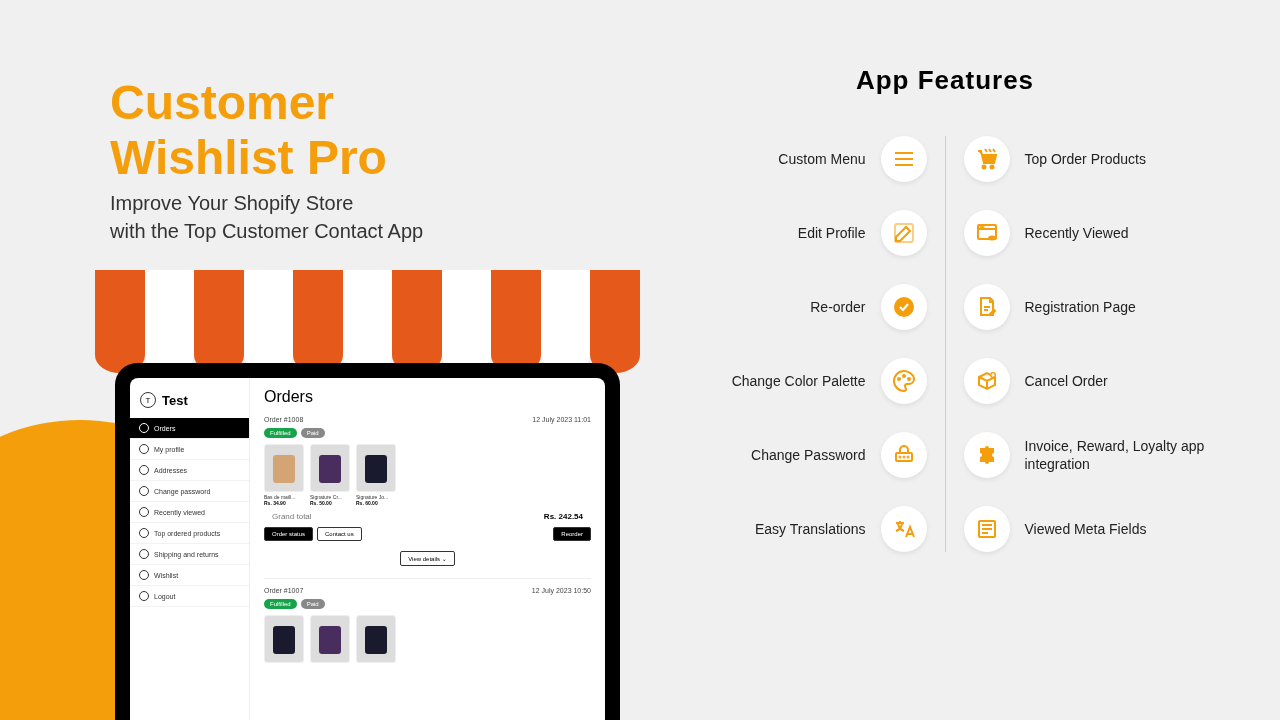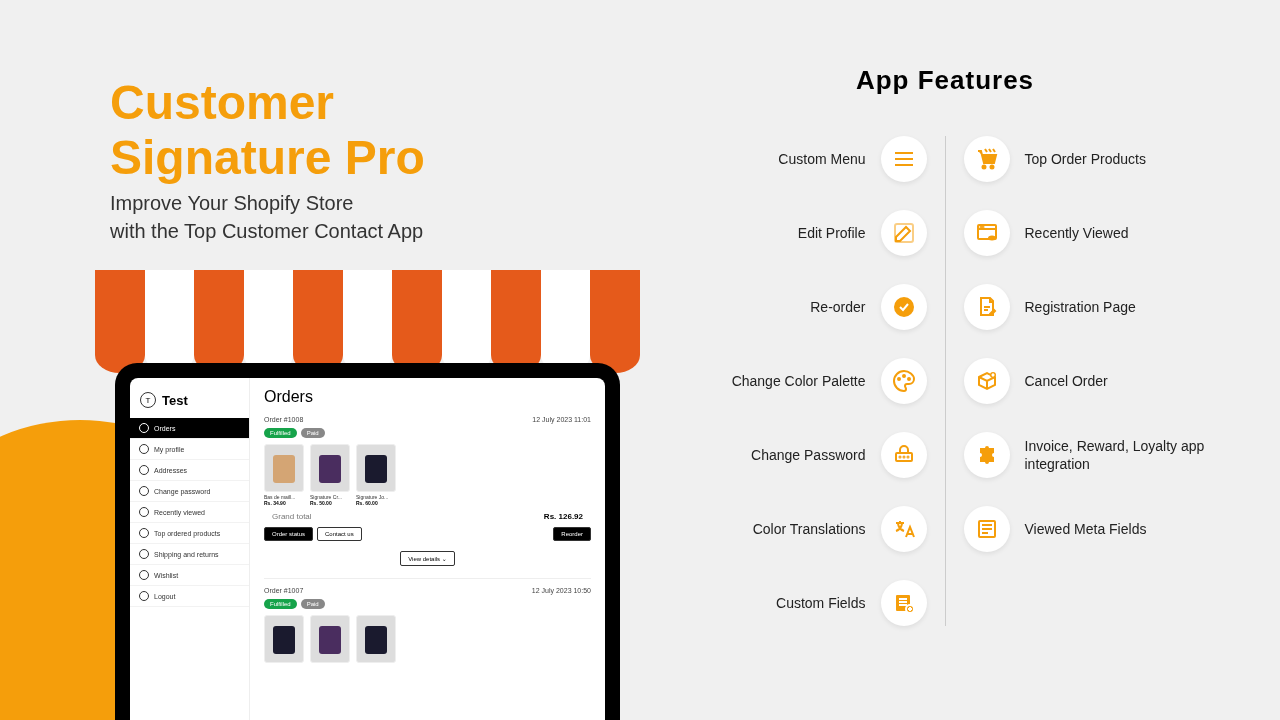--- a/index.html
+++ b/index.html
@@ -61,21 +61,21 @@
 .p3 .shirt::before{background:#1a1a2e}
 </style>
 </head>
 <body>
 
 <div class="orange-blob"></div>
 
 <div class="hero">
   <div class="hero-title">
     <div>Customer</div>
-    <div>Signature Pro</div>
+    <div>Wishlist Pro</div>
   </div>
   <div class="hero-sub">
     <div>Improve Your Shopify Store</div>
     <div>with the Top Customer Contact App</div>
   </div>
 </div>
 
 <div class="tablet-wrap">
   <div class="awning">
     <div class="awning-stripe">
@@ -165,21 +165,21 @@
             <div class="prod">
               <div class="prod-img p3">
                   <div class="shirt"></div>
                 </div>
               <div class="prod-name">Signature Jo...</div>
               <div class="prod-price">Rs. 60.00</div>
             </div>
           </div>
           <div class="totals">
             <span style="color:#777">Grand total</span>
-            <span style="font-weight:600">Rs. 126.92</span>
+            <span style="font-weight:600">Rs. 242.54</span>
           </div>
           <div class="actions" style="justify-content:space-between;display:flex">
             <div style="display:flex;gap:4px">
               <button class="btn dark">Order status</button>
               <button class="btn">Contact us</button>
             </div>
             <button class="btn dark">Reorder</button>
           </div>
           <div class="view-details"><button class="btn">View details ⌄</button></div>
         </div>
@@ -267,32 +267,21 @@
             </svg>
           </div>
           <span class="feat-label">Change Password</span>
         </div>
       <div class="feat">
           <div class="feat-icon">
             <svg viewBox="0 0 24 24">
               <path d="M4 6h8M8 4v2M6 6s0 6 6 8M10 6s0 6-6 8M14 20l4-10 4 10M15 17h6"></path>
             </svg>
           </div>
-          <span class="feat-label">Color Translations</span>
-        </div>
-      <div class="feat">
-          <div class="feat-icon">
-            <svg viewBox="0 0 24 24">
-              <rect x="4" y="4" width="14" height="16" rx="1" fill="#f59e0b" stroke="none"></rect>
-              <path d="M7 8h8M7 11h8M7 14h8" stroke="#fff"></path>
-              <circle cx="18" cy="18" r="4" fill="#f59e0b" stroke="#fff"></circle>
-              <path d="M18 16v4M16 18h4" stroke="#fff"></path>
-            </svg>
-          </div>
-          <span class="feat-label">Custom Fields</span>
+          <span class="feat-label">Easy Translations</span>
         </div>
     </div>
     <div class="col right">
       <div class="feat">
           <div class="feat-icon">
             <svg viewBox="0 0 24 24">
               <circle cx="9" cy="20" r="1.5" fill="#f59e0b"></circle>
               <circle cx="17" cy="20" r="1.5" fill="#f59e0b"></circle>
               <path d="M3 4h3l3 12h10l2-8H7" fill="#f59e0b" stroke="#f59e0b"></path>
               <path d="M10 2l2 3M14 2l2 3M18 2l2 3" stroke="#f59e0b"></path>

